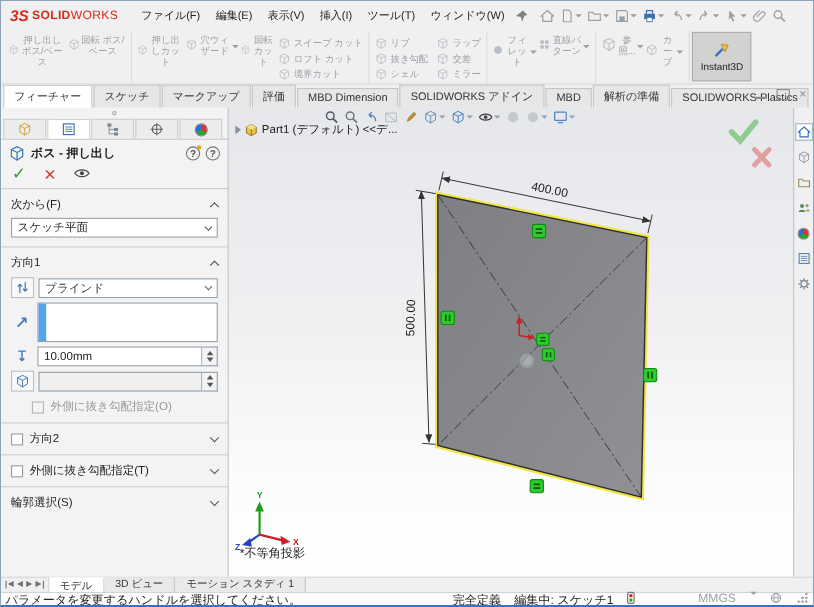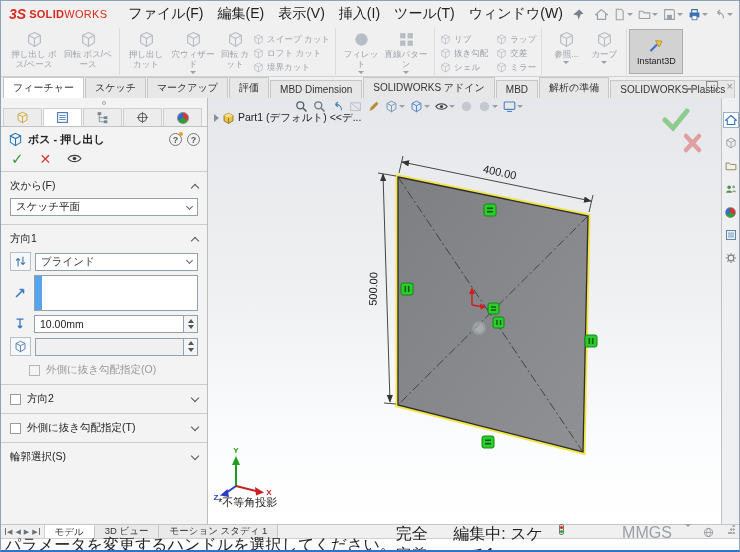--- a/index.html
+++ b/index.html
@@ -5,33 +5,33 @@
   * { margin:0; padding:0; box-sizing:border-box; }
   html,body { width:740px; height:552px; font-family:"Liberation Sans","DejaVu Sans",sans-serif; overflow:hidden; background:#fff; }
   .window { position:relative; width:740px; height:552px; background:#f0f0f0; border:1px solid #8fa3b8; border-bottom:2px solid #2e74c8; overflow:hidden; }
 
   
   .titlebar { height:26px; display:flex; align-items:center; padding:0 6px; background:#f0f0f0; }
   .logo { display:flex; align-items:center; color:#d8291c; margin:0 14px 0 2px; white-space:nowrap; }
   .logo .mark { font-style:italic; font-weight:bold; font-size:14px; margin-right:3px; }
   .logo .solid { font-weight:bold; font-size:11px; letter-spacing:.3px; }
   .logo .works { font-weight:normal; font-size:11px; letter-spacing:.3px; }
-  .menu-item { font-size:14px; color:#222; padding:3px 7px; white-space:nowrap; cursor:default; }
+  .menu-item { font-size:10px; color:#222; padding:3px 7px; white-space:nowrap; cursor:default; }
   .qa { display:flex; align-items:center; margin-left:6px; gap:1px; }
   .qa-ic { display:flex; align-items:center; color:#98a0a8; padding:0 2px; }
   .qa-ic svg { width:13px; height:13px; }
   .dd { width:0; height:0; border-left:3px solid transparent; border-right:3px solid transparent; border-top:3.5px solid #9aa0a6; margin-left:1px; }
   .wc-min { border-bottom:2px solid #666; width:11px; height:8px; }
   .wc-max { width:12px; height:10px; border:1px solid #666; }
   .wc-close { font-size:13px; color:#444; line-height:10px; }
 
   
   .ribbon { height:50px; background:#f0f0f0; border-bottom:1px solid #d2d2d2; display:flex; align-items:stretch; padding:1px 0 1px 2px; }
   .rgroup { display:flex; align-items:flex-start; padding:2px 5px; border-right:1px solid #dcdcdc; gap:2px; }
-  .rbig { width:52px; display:flex; flex-direction:column; align-items:center; text-align:center; font-size:8.5px; line-height:1.18; color:#9aa0a8; position:relative; padding-top:1px; }
+  .rbig { width:52px; display:flex; align-items:center; text-align:center; font-size:8.5px; line-height:1.18; color:#9aa0a8; position:relative; padding-top:1px; }
   .rbig svg { width:17px; height:17px; color:#b7bdc4; margin-bottom:1px; }
   .rbig .dd { margin:2px 0 0; }
   .rcol { display:flex; flex-direction:column; justify-content:flex-start; gap:1px; padding-top:3px; }
   .rsmall { display:flex; align-items:center; gap:3px; height:13px; font-size:8.5px; color:#9aa0a8; white-space:nowrap; }
   .rsmall svg { width:11px; height:11px; color:#b7bdc4; flex:0 0 auto; }
   .instant3d { width:54px; margin:1px 2px; background:#d2d2d2; border:1px solid #adadad; display:flex; flex-direction:column; align-items:center; justify-content:center; gap:2px; font-size:9px; color:#222; }
   .instant3d svg { width:16px; height:16px; }
 
   
   .cmdtabs { height:21px; background:#f0f0f0; display:flex; align-items:flex-end; padding-left:2px; position:relative; }
@@ -113,21 +113,21 @@
   
   .modeltabs { height:14px; background:#f0f0f0; border-top:1px solid #c6c6c6; display:flex; align-items:stretch; font-size:9.5px; color:#333; }
   .nav { display:flex; align-items:center; padding:0 4px; gap:3px; color:#6a7076; font-size:7px; border-right:1px solid #d0d0d0; }
   .nav span { line-height:1; }
   .nav .bar-l { border-left:1px solid #6a7076; padding-left:1px; }
   .nav .bar-r { border-right:1px solid #6a7076; padding-right:1px; }
   .mtab { display:flex; align-items:center; padding:0 10px; background:#e9e9e9; border-right:1px solid #c6c6c6; white-space:nowrap; }
   .mtab.active { background:#fff; border-top:1px solid #fff; }
 
   
-  .statusbar { height:13px; background:#fdfdfd; border-top:1px solid #cfcfcf; display:flex; align-items:center; font-size:16px; color:#222; padding:0 4px; }
+  .statusbar { height:13px; background:#fdfdfd; border-top:1px solid #cfcfcf; display:flex; align-items:center; font-size:11px; color:#222; padding:0 4px; }
   .hint { white-space:nowrap; }
   .sb-right { margin-left:auto; display:flex; align-items:flex-start; gap:12px; }
   .tl { width:7px; height:11px; border:1px solid #777; border-radius:2px; background:#e9e9e9; display:flex; flex-direction:column; align-items:center; justify-content:space-evenly; }
   .tl i { width:3px; height:3px; border-radius:50%; }
   .tl .r { background:#d22; } .tl .g { background:#2a2; }
   .units { color:#9aa0a6; margin-left:46px; }
   .globe svg { width:11px; height:11px; color:#8a9098; }
   .grip { width:10px; height:10px; margin-left:2px; background:
     radial-gradient(circle at 80% 20%, #aaa 1px, transparent 1.4px),
     radial-gradient(circle at 80% 55%, #aaa 1px, transparent 1.4px),
@@ -408,36 +408,20 @@
           </div>
         <div class="rsmall">
             <svg>
               <use href="#i-cube"></use>
             </svg>
             <span>境界カット</span>
           </div>
       </div>
     </div>
     <div class="rgroup">
-      <div class="rbig" style="width:40px">
-          <svg>
-            <use href="#i-sphere"></use>
-          </svg>
-          <span>フィレット</span>
-          <i class="dd"></i>
-        </div>
-      <div class="rbig" style="width:46px">
-          <svg>
-            <use href="#i-grid4"></use>
-          </svg>
-          <span>直線パターン</span>
-          <i class="dd"></i>
-        </div>
-    </div>
-    <div class="rgroup">
       <div class="rcol">
         <div class="rsmall">
             <svg>
               <use href="#i-cube"></use>
             </svg>
             <span>リブ</span>
           </div>
         <div class="rsmall">
             <svg>
               <use href="#i-cube"></use>
@@ -464,20 +448,36 @@
             </svg>
             <span>交差</span>
           </div>
         <div class="rsmall">
             <svg>
               <use href="#i-cube"></use>
             </svg>
             <span>ミラー</span>
           </div>
       </div>
+    </div>
+    <div class="rgroup">
+      <div class="rbig" style="width:40px">
+          <svg>
+            <use href="#i-sphere"></use>
+          </svg>
+          <span>フィレット</span>
+          <i class="dd"></i>
+        </div>
+      <div class="rbig" style="width:46px">
+          <svg>
+            <use href="#i-grid4"></use>
+          </svg>
+          <span>直線パターン</span>
+          <i class="dd"></i>
+        </div>
     </div>
     <div class="rgroup">
       <div class="rbig" style="width:38px">
           <svg>
             <use href="#i-cube"></use>
           </svg>
           <span>参照...</span>
           <i class="dd"></i>
         </div>
       <div class="rbig" style="width:34px">

